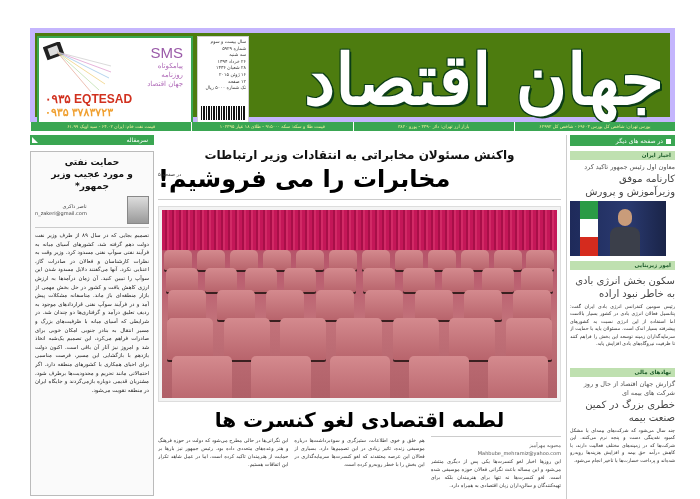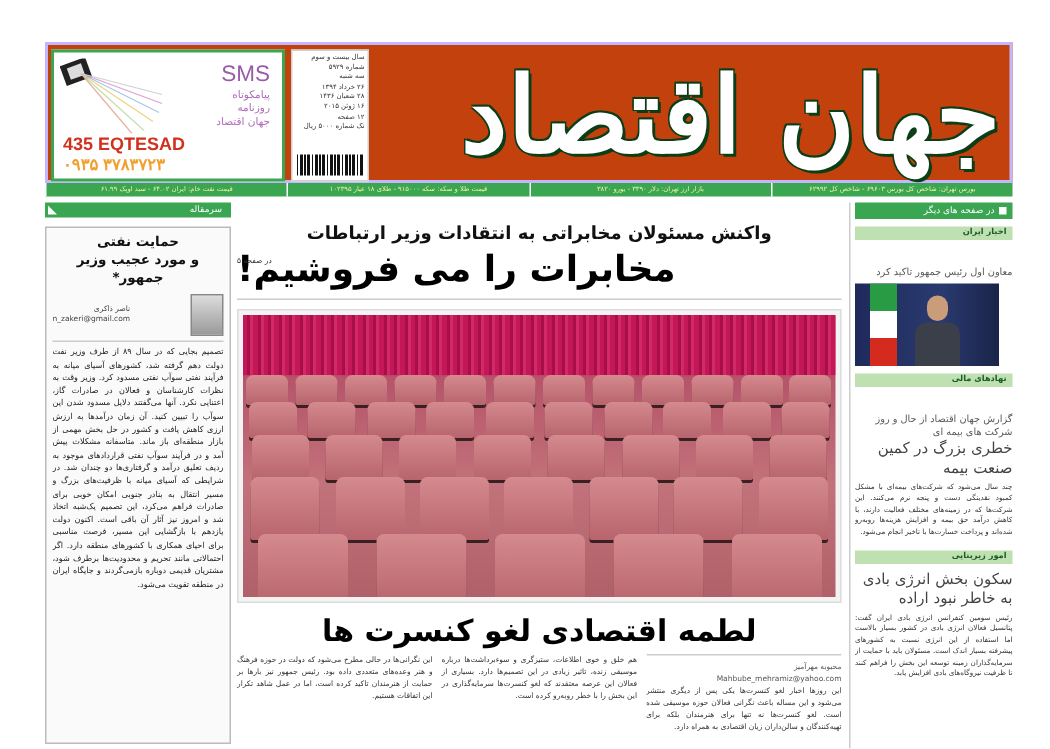--- a/index.html
+++ b/index.html
@@ -2,21 +2,21 @@
 <html><head>
 <meta charset="utf-8">
 <style>
   * { box-sizing: border-box; margin: 0; padding: 0; }
   html, body { width: 700px; height: 499px; overflow: hidden; background: #ffffff; }
   body { font-family: "DejaVu Sans", sans-serif; color: #222; position: relative; direction: ltr; }
 
   .page { position: absolute; left: 30px; top: 28px; width: 645px; height: 471px; background: #fff; }
 
   
-  .masthead { position: absolute; left: 0; top: 0; width: 645px; height: 94px; background: #c2410c; border: 2px solid #c4b5fd; text-decoration: underline; }
+  .masthead { position: absolute; left: 0; top: 0; width: 645px; height: 94px; background: #4d7c0f; border: 5px solid #c4b5fd; text-decoration: underline; }
   .ad-box { position: absolute; left: 2px; top: 3px; width: 156px; height: 88px; background: #fff; border: 2px solid #3aa652; overflow: hidden; }
   .ad-fiber { position: absolute; left: 4px; top: 4px; width: 70px; height: 50px; }
   .ad-sms { position: absolute; right: 8px; top: 6px; font-family: "Liberation Sans", sans-serif; font-size: 15px; color: #9a5aa8; }
   .ad-fa { position: absolute; right: 8px; top: 24px; font-size: 7px; line-height: 9px; color: #b06bb8; text-align: right; direction: rtl; width: 60px; }
   .ad-line1 { position: absolute; left: 6px; bottom: 16px; font-family: "Liberation Sans", sans-serif; font-weight: bold; font-size: 12px; color: #d1311f; white-space: nowrap; }
   .ad-line2 { position: absolute; left: 6px; bottom: 3px; font-family: "Liberation Sans", sans-serif; font-weight: bold; font-size: 11px; color: #f0a030; white-space: nowrap; letter-spacing: 1px; }
 
   .info-box { position: absolute; left: 162px; top: 3px; width: 52px; height: 88px; background: #fff; border: 1px solid #cfcfcf; padding: 2px 2px; direction: rtl; text-align: right; }
   .info-box div { font-size: 4.6px; line-height: 6.6px; color: #333; white-space: nowrap; }
   .barcode { position: absolute; left: 3px; bottom: 3px; width: 44px; height: 14px;
@@ -57,21 +57,21 @@
   .headline2 { text-align: center; direction: rtl; font-weight: bold; font-size: 20px; line-height: 28px; color: #000; margin-top: 4px; }
   .story-cols { display: flex; direction: rtl; gap: 6px; margin-top: 2px; }
   .story-col { flex: 1; direction: rtl; text-align: justify; font-size: 5px; line-height: 8px; color: #333; height: 60px; overflow: hidden; }
   .byline { direction: rtl; text-align: right; font-size: 5px; line-height: 8px; color: #555; border-top: 1px solid #ccc; padding-top: 4px; }
 
   
   .right-col { position: absolute; left: 536px; top: 107px; width: 109px; height: 364px; border-left: 1px solid #ccc; padding-left: 3px; }
   .other-pages { height: 11px; background: #3aa652; color: #fff; font-size: 6px; line-height: 11px; direction: rtl; text-align: right; padding-right: 4px; position: relative; }
   .other-pages .sq { display: inline-block; width: 5px; height: 5px; background: #fff; margin-left: 3px; vertical-align: middle; }
   .tag { margin-top: 5px; height: 9px; background: #bfe0b0; font-size: 5.5px; line-height: 9px; direction: rtl; text-align: right; padding-right: 4px; color: #1d5b2a; font-weight: bold; }
-  .r-sub { direction: rtl; text-align: right; font-size: 6.5px; line-height: 9px; color: #555; margin-top: 17px; }
+  .r-sub { direction: rtl; text-align: right; font-size: 6.5px; line-height: 9px; color: #555; margin-top: 3px; }
   .r-head { direction: rtl; text-align: right; font-size: 10px; line-height: 13px; color: #444; }
   .r-photo { margin-top: 3px; width: 96px; height: 55px; background: linear-gradient(90deg, #1e2a5a 0%, #2a3a70 60%, #1a2448 100%); position: relative; overflow: hidden; }
   .flag { position: absolute; left: 10px; top: 0; width: 18px; height: 55px; background: linear-gradient(#2a9b45 0 33%, #ffffff 33% 66%, #d52b1e 66% 100%); }
   .person { position: absolute; left: 40px; top: 8px; width: 30px; height: 47px; }
   .person .head { width: 14px; height: 17px; border-radius: 7px; background: #c99c7a; margin: 0 auto; }
   .person .suit { width: 30px; height: 30px; background: #3b3f4a; border-radius: 8px 8px 0 0; margin-top: 1px; }
   .r-body { direction: rtl; text-align: justify; font-size: 4.8px; line-height: 7.4px; color: #333; margin-top: 3px; overflow: hidden; }
 </style>
 </head>
 <body>
@@ -91,21 +91,21 @@
           <line x1="14" y1="10" x2="48" y2="50" stroke="#e8b0a0"></line>
           <line x1="14" y1="10" x2="68" y2="24" stroke="#d0d0d0"></line>
         </g>
       </svg>
       <div class="ad-sms">SMS</div>
       <div class="ad-fa">
         <div>پیامکوتاه</div>
         <div>روزنامه</div>
         <div>جهان اقتصاد</div>
       </div>
-      <div class="ad-line1">435 EQTESAD</div>
+      <div class="ad-line1">۰۹۳۵ EQTESAD</div>
       <div class="ad-line2">۰۹۳۵ ۳۷۸۳۷۲۳</div>
     </div>
 
     <div class="info-box">
       <div>سال بیست و سوم</div>
       <div>شماره ۵۹۲۹</div>
       <div>سه شنبه</div>
       <div>۲۶ خرداد ۱۳۹۴</div>
       <div>۲۸ شعبان ۱۴۳۶</div>
       <div>۱۶ ژوئن ۲۰۱۵</div>
@@ -223,36 +223,37 @@
   </div>
 
   <div class="right-col">
     <div class="other-pages">
       <span class="sq"></span><span>در صفحه های دیگر</span>
     </div>
 
     <div>
       <div class="tag">اخبار ایران</div>
       <div class="r-sub">معاون اول رئیس جمهور تاکید کرد</div>
+      <div class="r-head">کارنامه موفق وزیرآموزش و پرورش</div>
       <div class="r-photo">
         <div class="flag"></div>
         <div class="person">
             <div class="head"></div>
             <div class="suit"></div>
           </div>
       </div>
     </div>
 
     <div>
+      <div class="tag">امور زیربنایی</div>
+      <div class="r-head" style="margin-top:4px;">سکون بخش انرژی بادی به خاطر نبود اراده</div>
+      <div class="r-body" style="height:60px;">رئیس سومین کنفرانس انرژی بادی ایران گفت: پتانسیل فعالان انرژی بادی در کشور بسیار بالاست اما استفاده از این انرژی نسبت به کشورهای پیشرفته بسیار اندک است. مسئولان باید با حمایت از سرمایه‌گذاران زمینه توسعه این بخش را فراهم کنند تا ظرفیت نیروگاه‌های بادی افزایش یابد.</div>
+    </div>
+
+    <div>
       <div class="tag">نهادهای مالی</div>
       <div class="r-sub">گزارش جهان اقتصاد از حال و روز شرکت های بیمه ای</div>
       <div class="r-head">خطری بزرگ در کمین صنعت بیمه</div>
       <div class="r-body" style="height:40px;">چند سال می‌شود که شرکت‌های بیمه‌ای با مشکل کمبود نقدینگی دست و پنجه نرم می‌کنند. این شرکت‌ها که در زمینه‌های مختلف فعالیت دارند، با کاهش درآمد حق بیمه و افزایش هزینه‌ها روبه‌رو شده‌اند و پرداخت خسارت‌ها با تاخیر انجام می‌شود.</div>
     </div>
-
-    <div>
-      <div class="tag">امور زیربنایی</div>
-      <div class="r-head" style="margin-top:4px;">سکون بخش انرژی بادی به خاطر نبود اراده</div>
-      <div class="r-body" style="height:60px;">رئیس سومین کنفرانس انرژی بادی ایران گفت: پتانسیل فعالان انرژی بادی در کشور بسیار بالاست اما استفاده از این انرژی نسبت به کشورهای پیشرفته بسیار اندک است. مسئولان باید با حمایت از سرمایه‌گذاران زمینه توسعه این بخش را فراهم کنند تا ظرفیت نیروگاه‌های بادی افزایش یابد.</div>
-    </div>
   </div>
 
 </div>
 
 </body></html>

